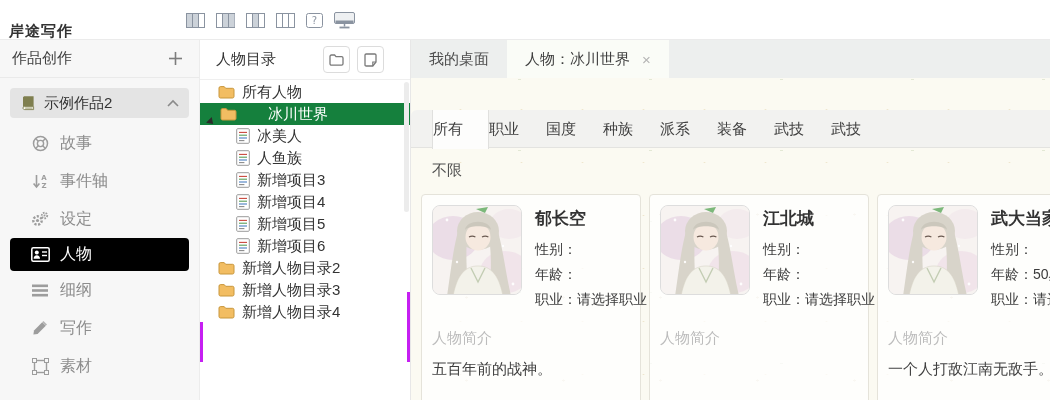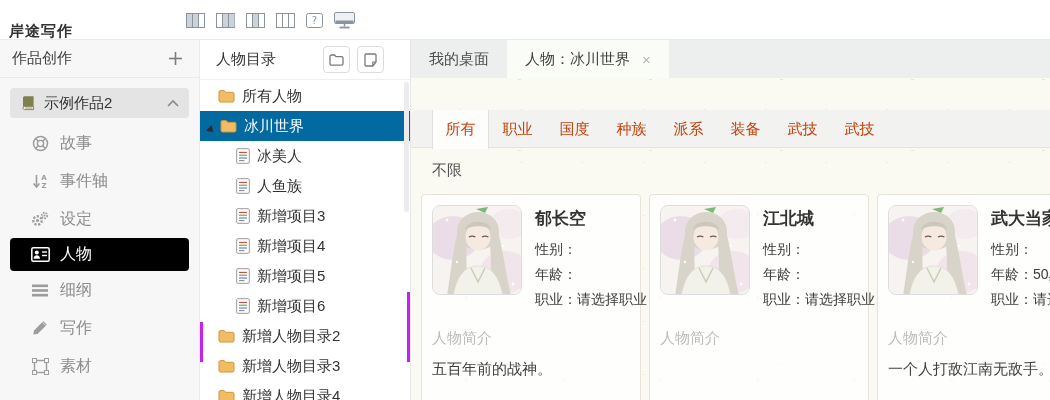--- a/index.html
+++ b/index.html
@@ -26,24 +26,24 @@
   .side-item .sic { width:20px; display:inline-flex; justify-content:center; margin-right:10px; }
   .side-item.active { background:#000000; color:#fff; border-radius:4px; margin:0 10px; padding-left:20px; height:33px; }
 
   
   .catalog { width:211px; background:#fff; border-right:1px solid #e7e7e7; flex:none; position:relative; overflow:hidden; }
   .cat-head { height:40px; display:flex; align-items:center; justify-content:space-between; padding:0 26px 0 16px; border-bottom:1px solid #efefef; }
   .cat-head .lbl { font-size:15px; color:#333; }
   .cat-btns { display:flex; gap:7px; }
   .cat-btn { width:27px; height:27px; border:1px solid #dcdcdc; border-radius:4px; background:#fff; display:flex; align-items:center; justify-content:center; cursor:pointer; }
   .tree { padding-top:1px; }
-  .trow { height:30px; display:flex; align-items:center; padding-left:18px; font-size:15px; color:#333; cursor:pointer; position:relative; }
+  .trow { height:22px; display:flex; align-items:center; padding-left:18px; font-size:15px; color:#333; cursor:pointer; position:relative; }
   .trow .tlabel { margin-left:7px; }
   .trow.lvl2 { padding-left:36px; }
-  .trow.sel { background:#0369a1; color:#fff; padding-left:20px; }
+  .trow.sel { background:#15803d; color:#fff; padding-left:20px;gap:24px; }
   .trow.sel .caret { position:absolute; left:6px; top:10px; }
   .mag-bar { position:absolute; width:3px; background:#c61ff2; }
   .mag-left { left:0; top:282px; height:40px; }
   .mag-right { right:0; top:252px; height:70px; }
   .scroll-thumb { position:absolute; right:1px; top:42px; width:5px; height:130px; border-radius:3px; background:#ececec; }
 
   
   .main { flex:1; display:flex; flex-direction:column; overflow:hidden; }
   .tabbar { height:38px; background:#edefee; display:flex; flex:none; }
   .mtab { height:38px; display:flex; align-items:center; padding:16px 18px; font-size:15px; color:#4c4c4c; cursor:pointer; }
@@ -52,21 +52,21 @@
   .content { flex:1; position:relative; overflow:hidden;
     background-color:#fbfaf2;
     background-image:
       radial-gradient(#e7e0ca 1px, transparent 1.4px),
       radial-gradient(#e3e8d5 1px, transparent 1.4px),
       radial-gradient(#efe6cf .8px, transparent 1.1px);
     background-size:97px 83px, 131px 71px, 61px 53px;
     background-position:7px 12px, 43px 37px, 19px 5px; }
   .filter-strip { margin-top:32px; height:38px; background:#f2f2f0; border-bottom:1px solid #e3e3e0; border-top-left-radius:6px; display:flex; }
   .f-spacer { width:21px; flex:none; }
-  .ftab { width:57px; text-align:center; line-height:38px; font-size:15px; color:#c2410c; cursor:pointer; flex:none; }
+  .ftab { width:57px; line-height:38px; font-size:15px; color:#404040; cursor:pointer; flex:none; }
   .ftab.active { background:#fdfdfc; border-left:1px solid #e0e0de; border-right:1px solid #e0e0de; height:39px; }
   .sub-filter { margin:13px 0 0 21px; font-size:15px; color:#4f4f4f; cursor:pointer; }
 
   
   .cards { display:flex; gap:8px; margin:14px 0 0 10px; }
   .card { width:220px; height:240px; flex:none; background:rgba(255,255,255,.75); border:1px solid #e5e3da; border-radius:4px; padding:10px; cursor:pointer; }
   .card-top { display:flex; }
   .avatar { width:90px; height:90px; border:1px solid #ddd; border-radius:8px; overflow:hidden; flex:none; background:#f7f3f1; }
   .cinfo { margin-left:13px; min-width:0; }
   .cname { font-size:17px; font-weight:bold; color:#333; margin:2px 0 7px; white-space:nowrap; }

